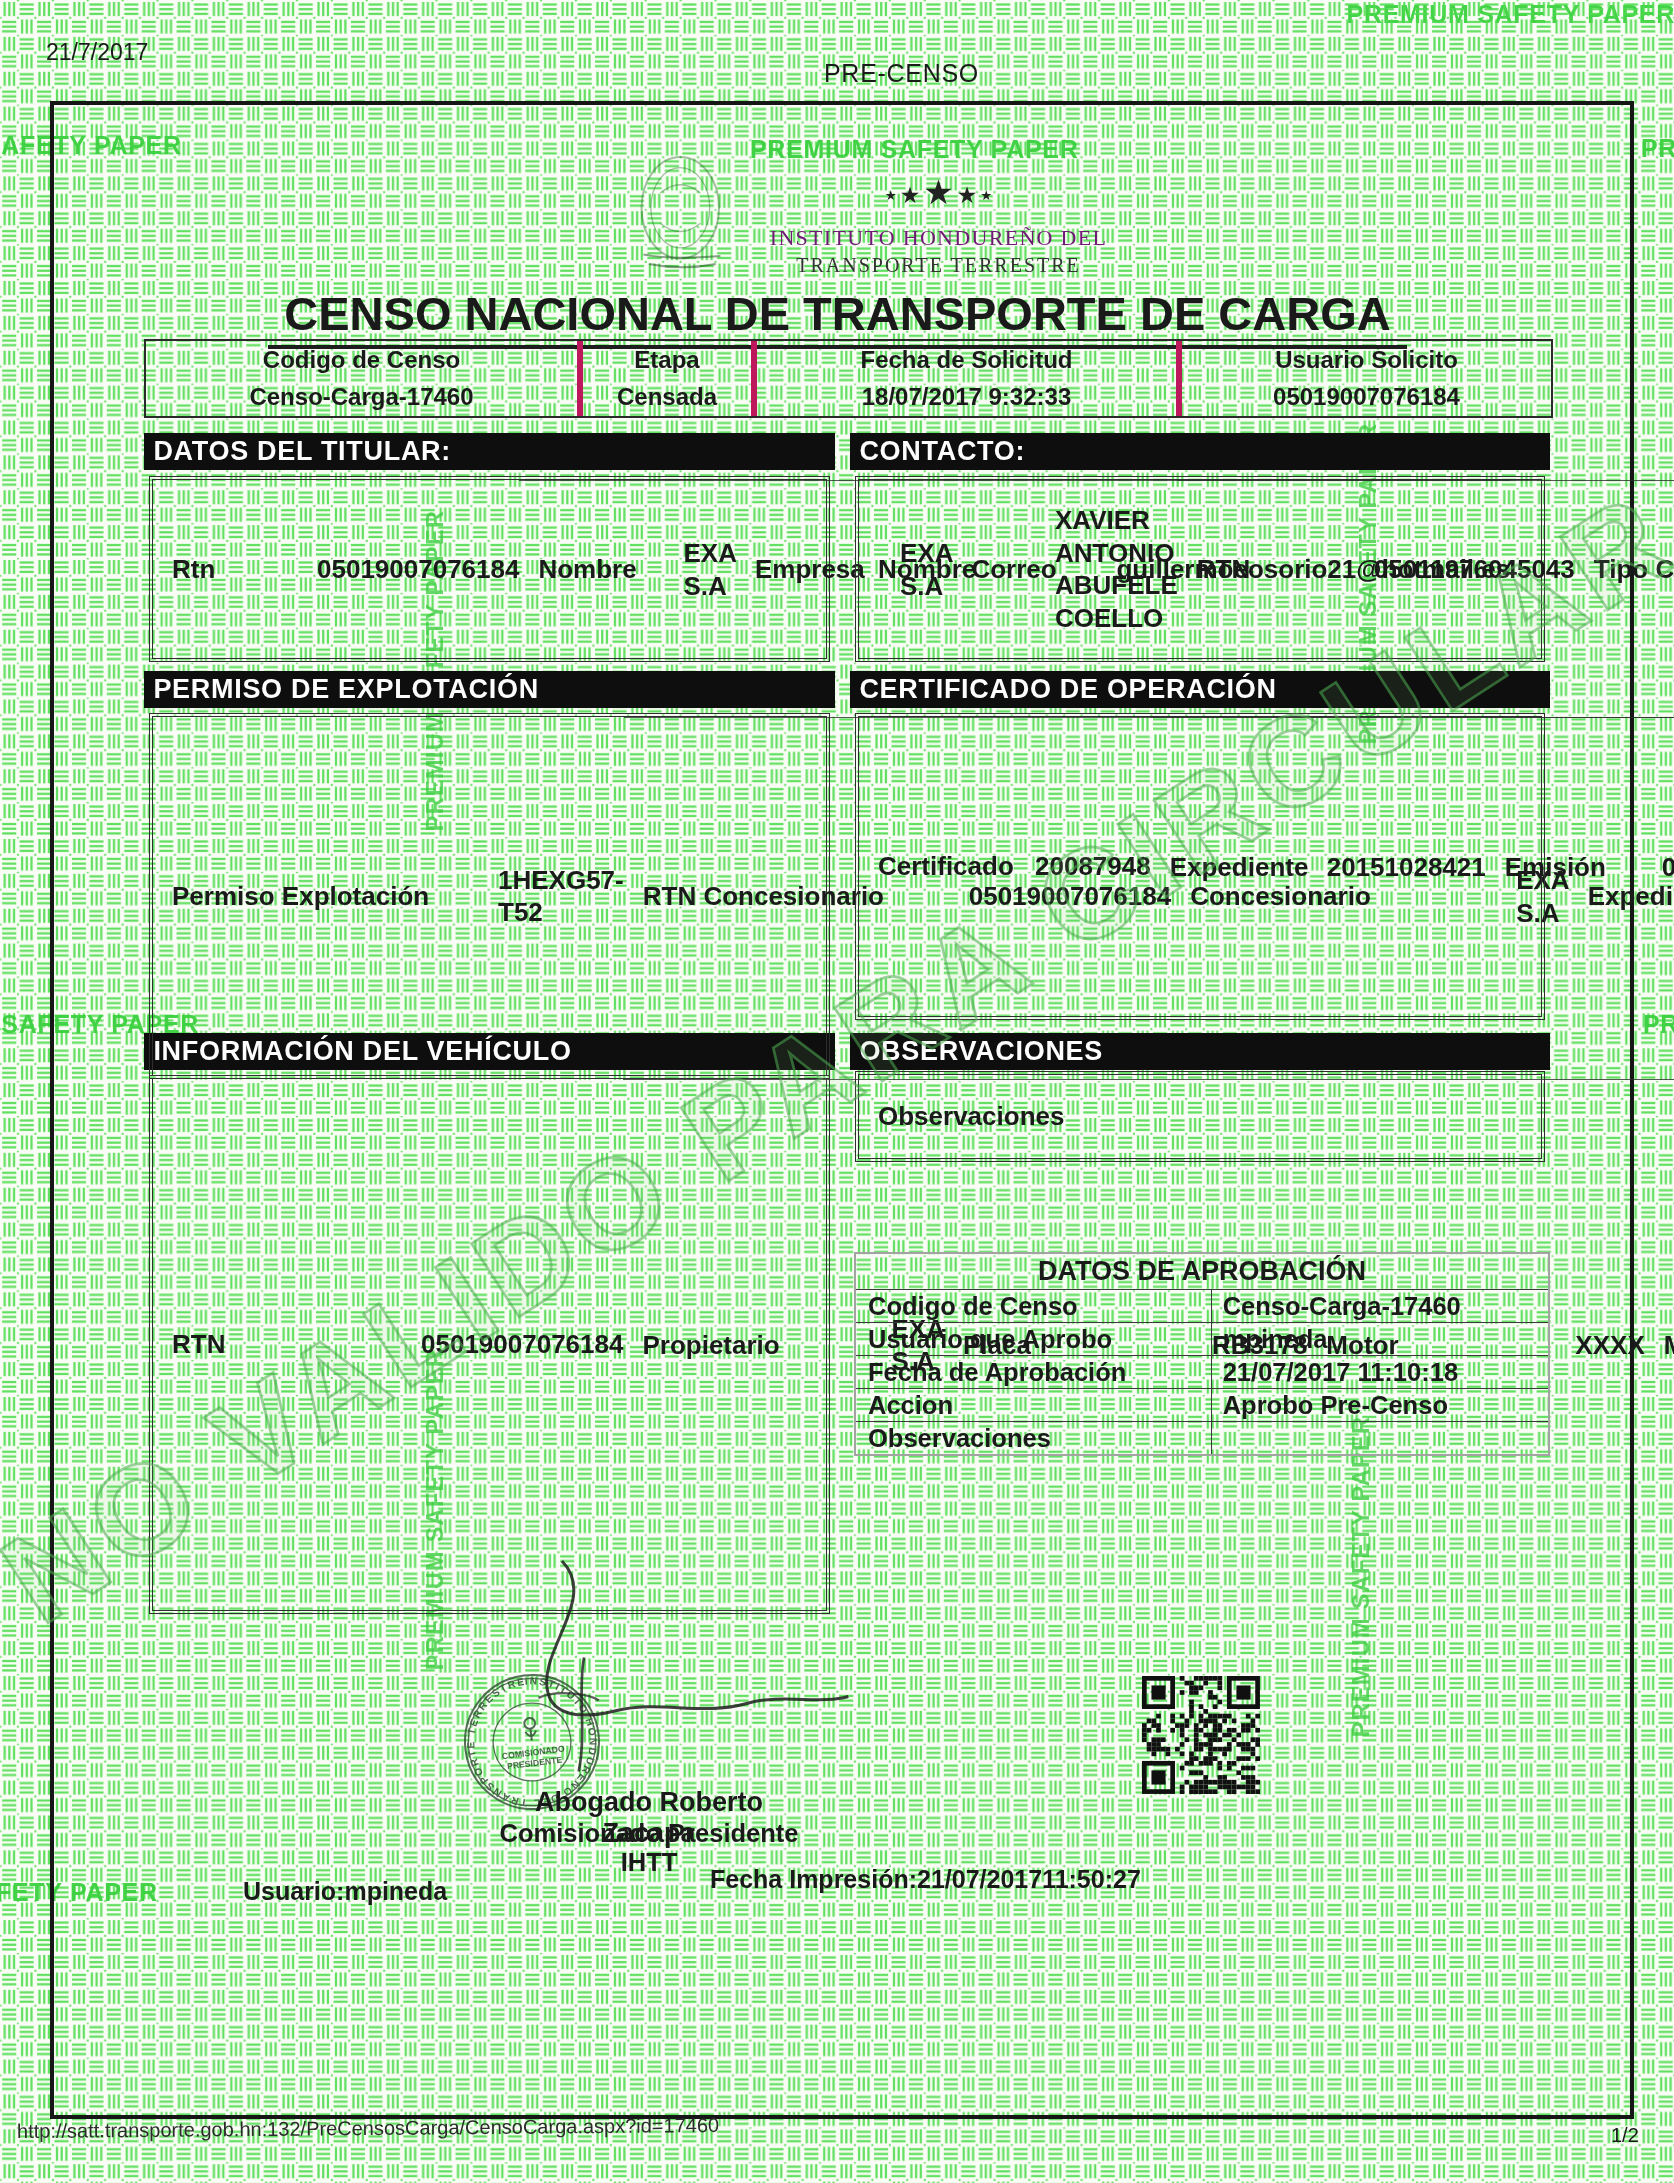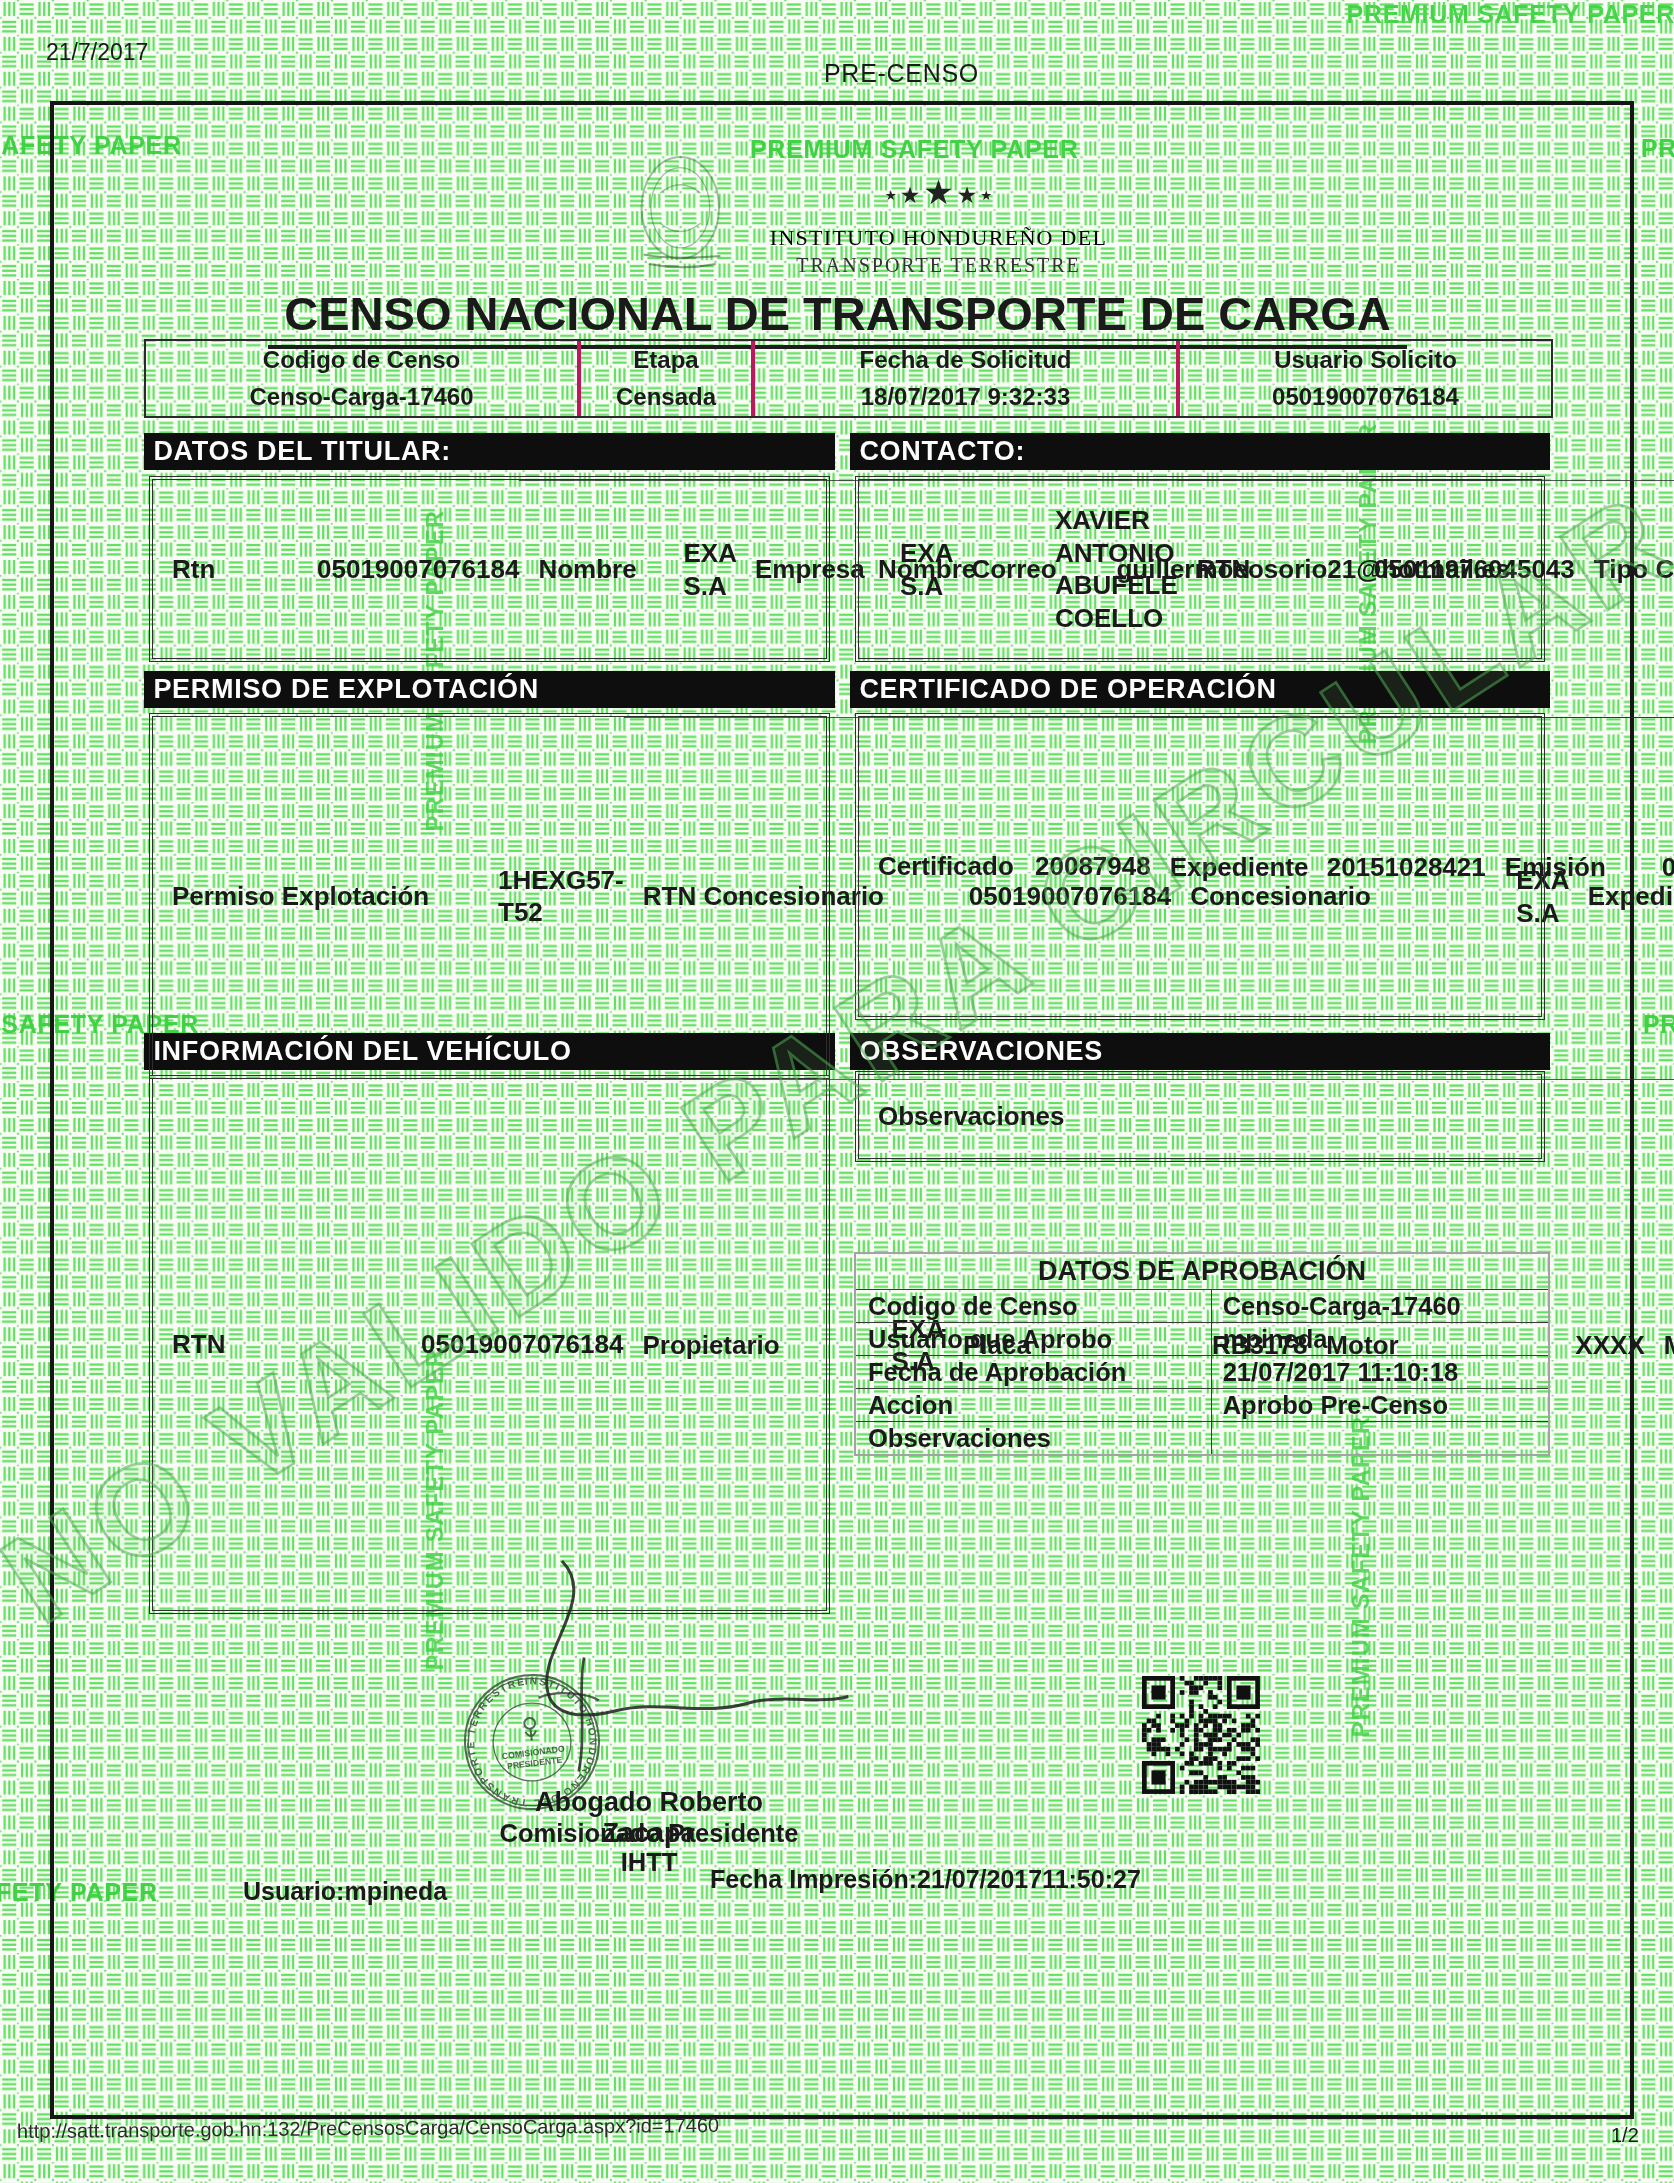--- a/index.html
+++ b/index.html
@@ -13,33 +13,33 @@
                  font-size:23.5px;letter-spacing:1.3px;width:429px;text-align:center;}
   #doc-frame{position:absolute;left:50px;top:101px;width:1576px;height:2010px;
              border:4px solid #161616;z-index:2;}
   #print-date{position:absolute;left:46px;top:39px;font-size:23px;z-index:2;}
   #pre-censo{position:absolute;left:824px;top:59px;font-size:25px;letter-spacing:0.7px;z-index:2;}
   #stars-row{position:absolute;left:838px;top:172px;width:201px;text-align:center;z-index:2;color:#222;}
   #stars-row .s1{font-size:13.4px;vertical-align:4px;}
   #stars-row .s2{font-size:23px;vertical-align:1.3px;}
   #stars-row .s3{font-size:34px;}
   #inst-1{position:absolute;left:734px;top:225px;width:409px;text-align:center;z-index:2;
-          font-family:"Liberation Serif",serif;font-size:22px;letter-spacing:1.3px;color:#000000;}
+          font-family:"Liberation Serif",serif;font-size:22px;letter-spacing:1.3px;color:#701a75;}
   #inst-2{position:absolute;left:734px;top:254px;width:409px;text-align:center;z-index:2;
           font-family:"Liberation Serif",serif;font-size:20px;letter-spacing:2px;color:#333;}
   #doc-title{position:absolute;left:0;top:278px;width:1675px;text-align:center;z-index:2;margin-top:8px;}
   #doc-title span{display:inline-block;font-size:47px;font-weight:bold;letter-spacing:0px;
                   border-bottom:4px solid #1d1d1d;padding:0 16px 4px 16px;}
   
   #summary{position:absolute;left:144px;top:339px;width:1405px;height:75px;z-index:2;
            border:2px solid #2a2a2a;display:grid;grid-template-columns:431px 174px 425px auto;
            grid-template-rows:1fr 1fr;}
   #summary .cell{display:flex;align-items:center;justify-content:center;
                  font-weight:bold;font-size:24px;}
-  #summary .c2,#summary .c3,#summary .c4{border-left:4px solid #be185d;}
+  #summary .c2,#summary .c3,#summary .c4{border-left:6px solid #be185d;}
   
   .bar{position:absolute;height:37px;background:#0e0e0e;color:#fdfdfd;z-index:2;
        display:flex;align-items:center;font-weight:bold;font-size:27px;
        padding-left:9.4px;box-sizing:border-box;letter-spacing:0.7px;}
   .bar-left{left:144px;width:691px;}
   .bar-right{left:850px;width:700px;}
   
   .vtable{position:absolute;z-index:2;border:4px double #2e2e2e;box-sizing:border-box;
           display:flex;}
   .trow{flex:1;display:flex;align-items:center;box-sizing:border-box;}

